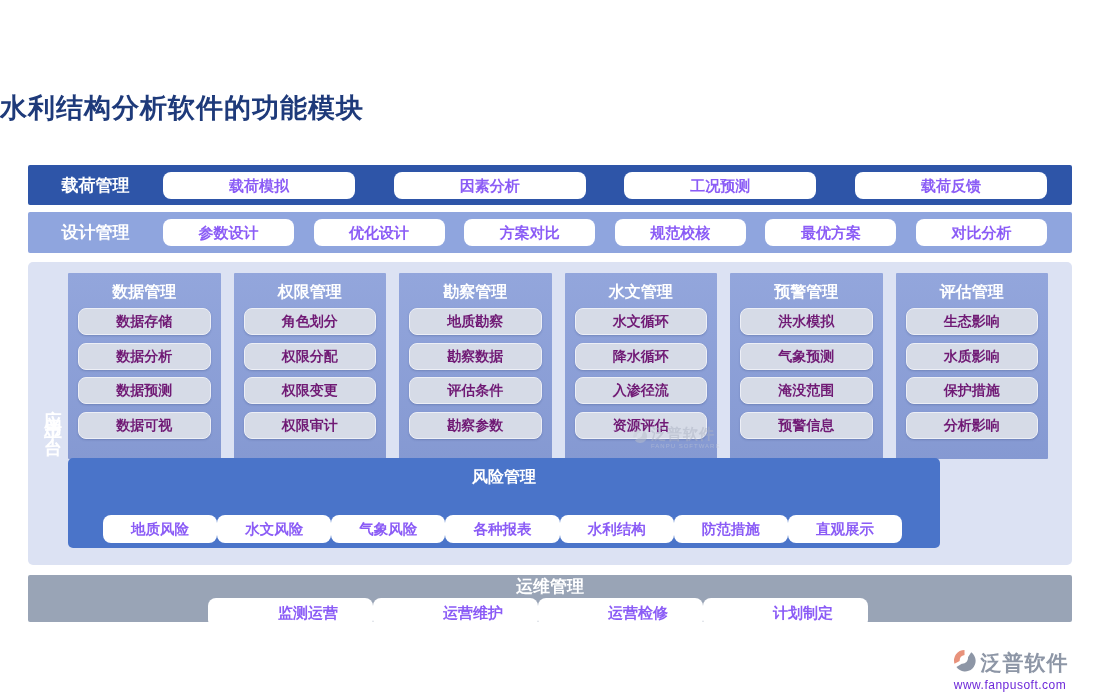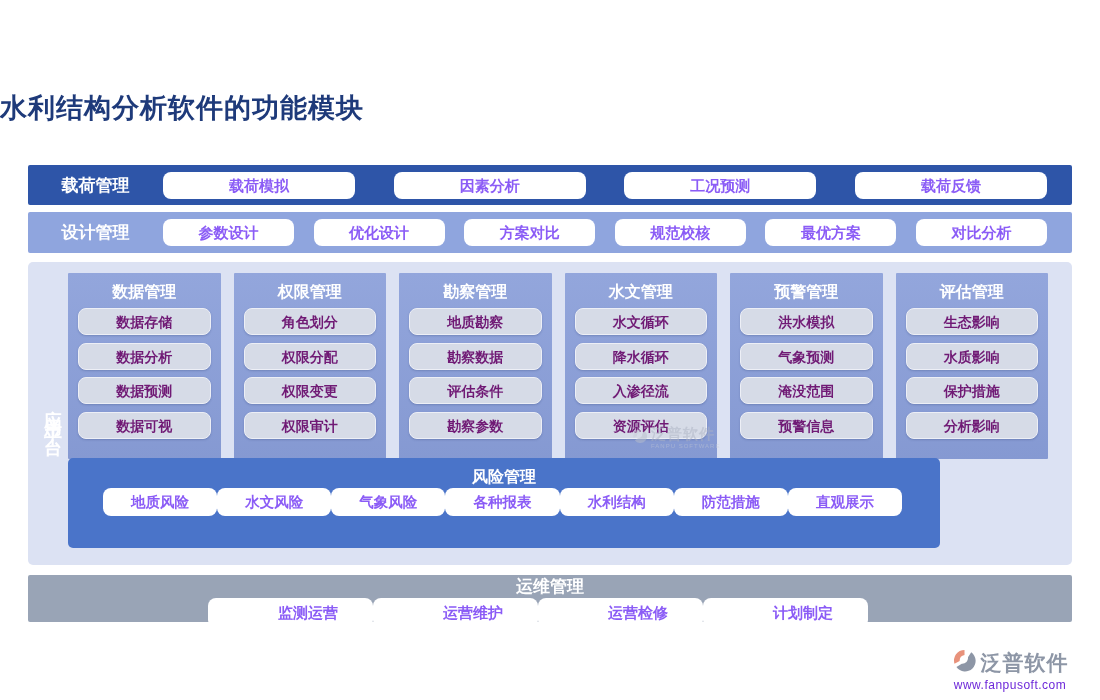--- a/index.html
+++ b/index.html
@@ -34,35 +34,35 @@
     writing-mode:vertical-rl;text-orientation:upright;
     color:#ffffff;font-size:18px;font-weight:bold;letter-spacing:9px;
   }
   .cards{
     position:absolute;left:40px;top:11px;width:980px;height:186px;
     display:flex;gap:13px;
   }
   .card{
     flex:1;background:linear-gradient(180deg,#93a6dc 0%,#8599d2 100%);
     border-radius:1px;padding:6px 10px 20px;box-sizing:border-box;
-    display:flex;flex-direction:column;
+    display:flex;flex-direction:column;font-family:Liberation Serif, serif;
   }
   .card-title{text-align:center;color:#ffffff;font-weight:bold;font-size:16px;padding:3px 0 5px;}
   .card-items{flex:1;display:flex;flex-direction:column;justify-content:space-between;}
   .card-item{
     background:#d6dbe7;border:1px solid #edeff6;border-radius:8px;height:27px;line-height:26px;
     text-align:center;color:#701a75;font-size:14px;font-weight:bold;
     box-shadow:0 1px 2px rgba(40,60,110,.25);box-sizing:border-box;cursor:pointer;
   }
   .risk{
     position:absolute;left:40px;top:196px;width:872px;height:90px;
     background:#4a74c9;border-radius:5px;box-sizing:border-box;padding-top:9px;
   }
   .risk-title{text-align:center;color:#ffffff;font-weight:bold;font-size:16px;}
-  .risk-buttons{display:flex;justify-content:space-between;padding:0 38px 6px 35px;margin-top:0;}
+  .risk-buttons{display:flex;justify-content:space-between;padding:0 38px 6px 35px;margin-top:27px;}
   .risk .white-btn{height:28px;line-height:28px;font-size:14.5px;}
   
   .watermark{
     position:absolute;left:632px;top:426px;display:flex;align-items:center;gap:3px;
     opacity:.5;pointer-events:none;
   }
   .watermark-text{display:flex;flex-direction:column;line-height:1;}
   .watermark-brand{font-size:15px;font-weight:bold;color:#aeb4c4;letter-spacing:1px;}
   .watermark-sub{font-size:6px;color:#c3c8d4;letter-spacing:1px;margin-top:2px;}
   

